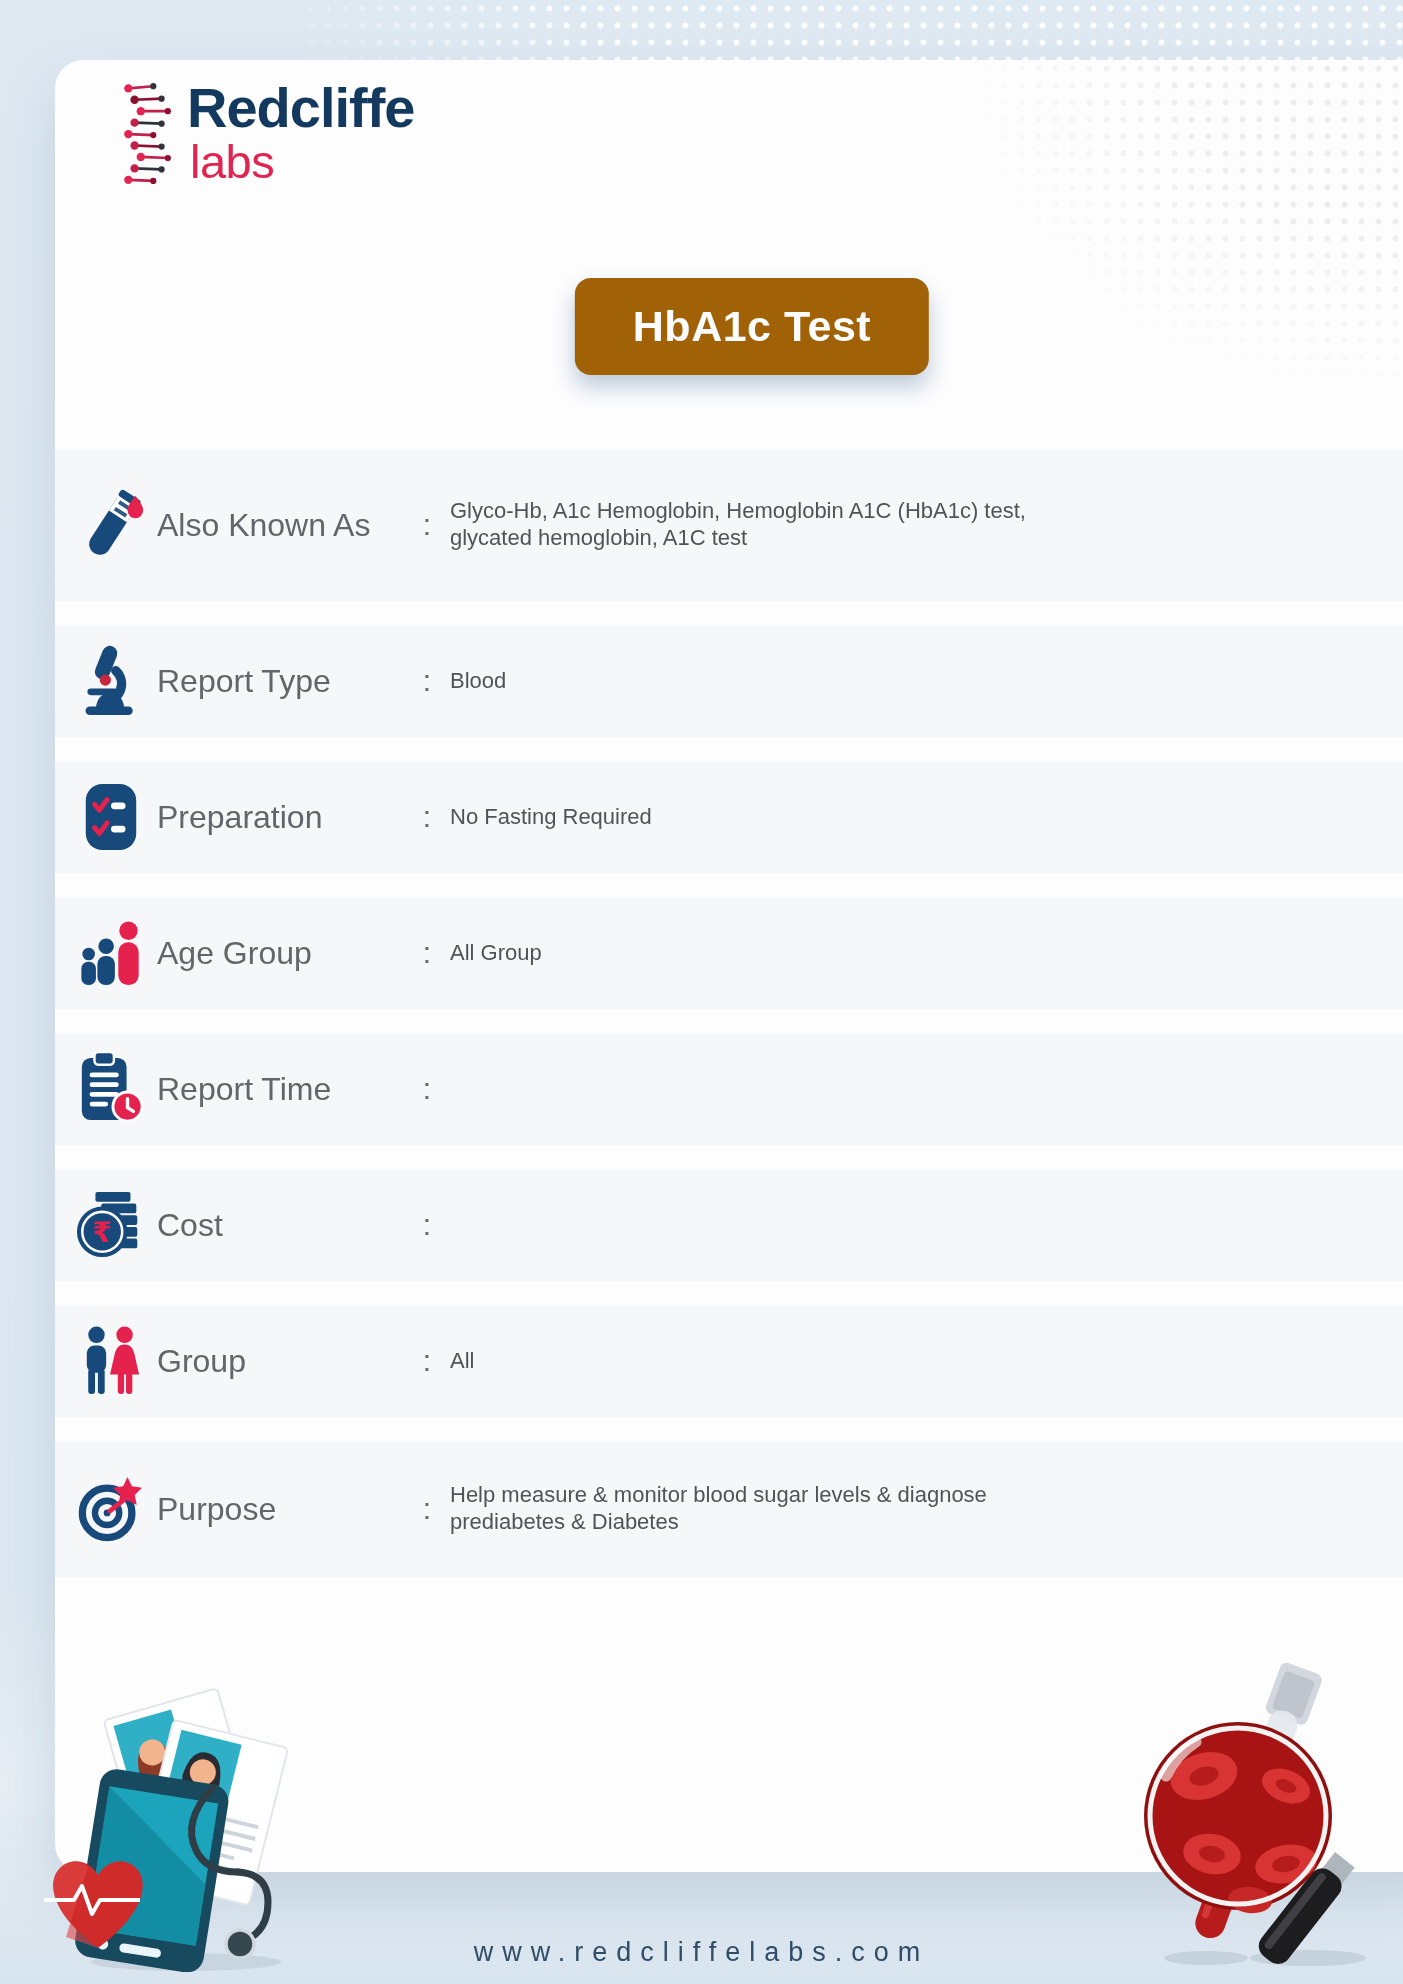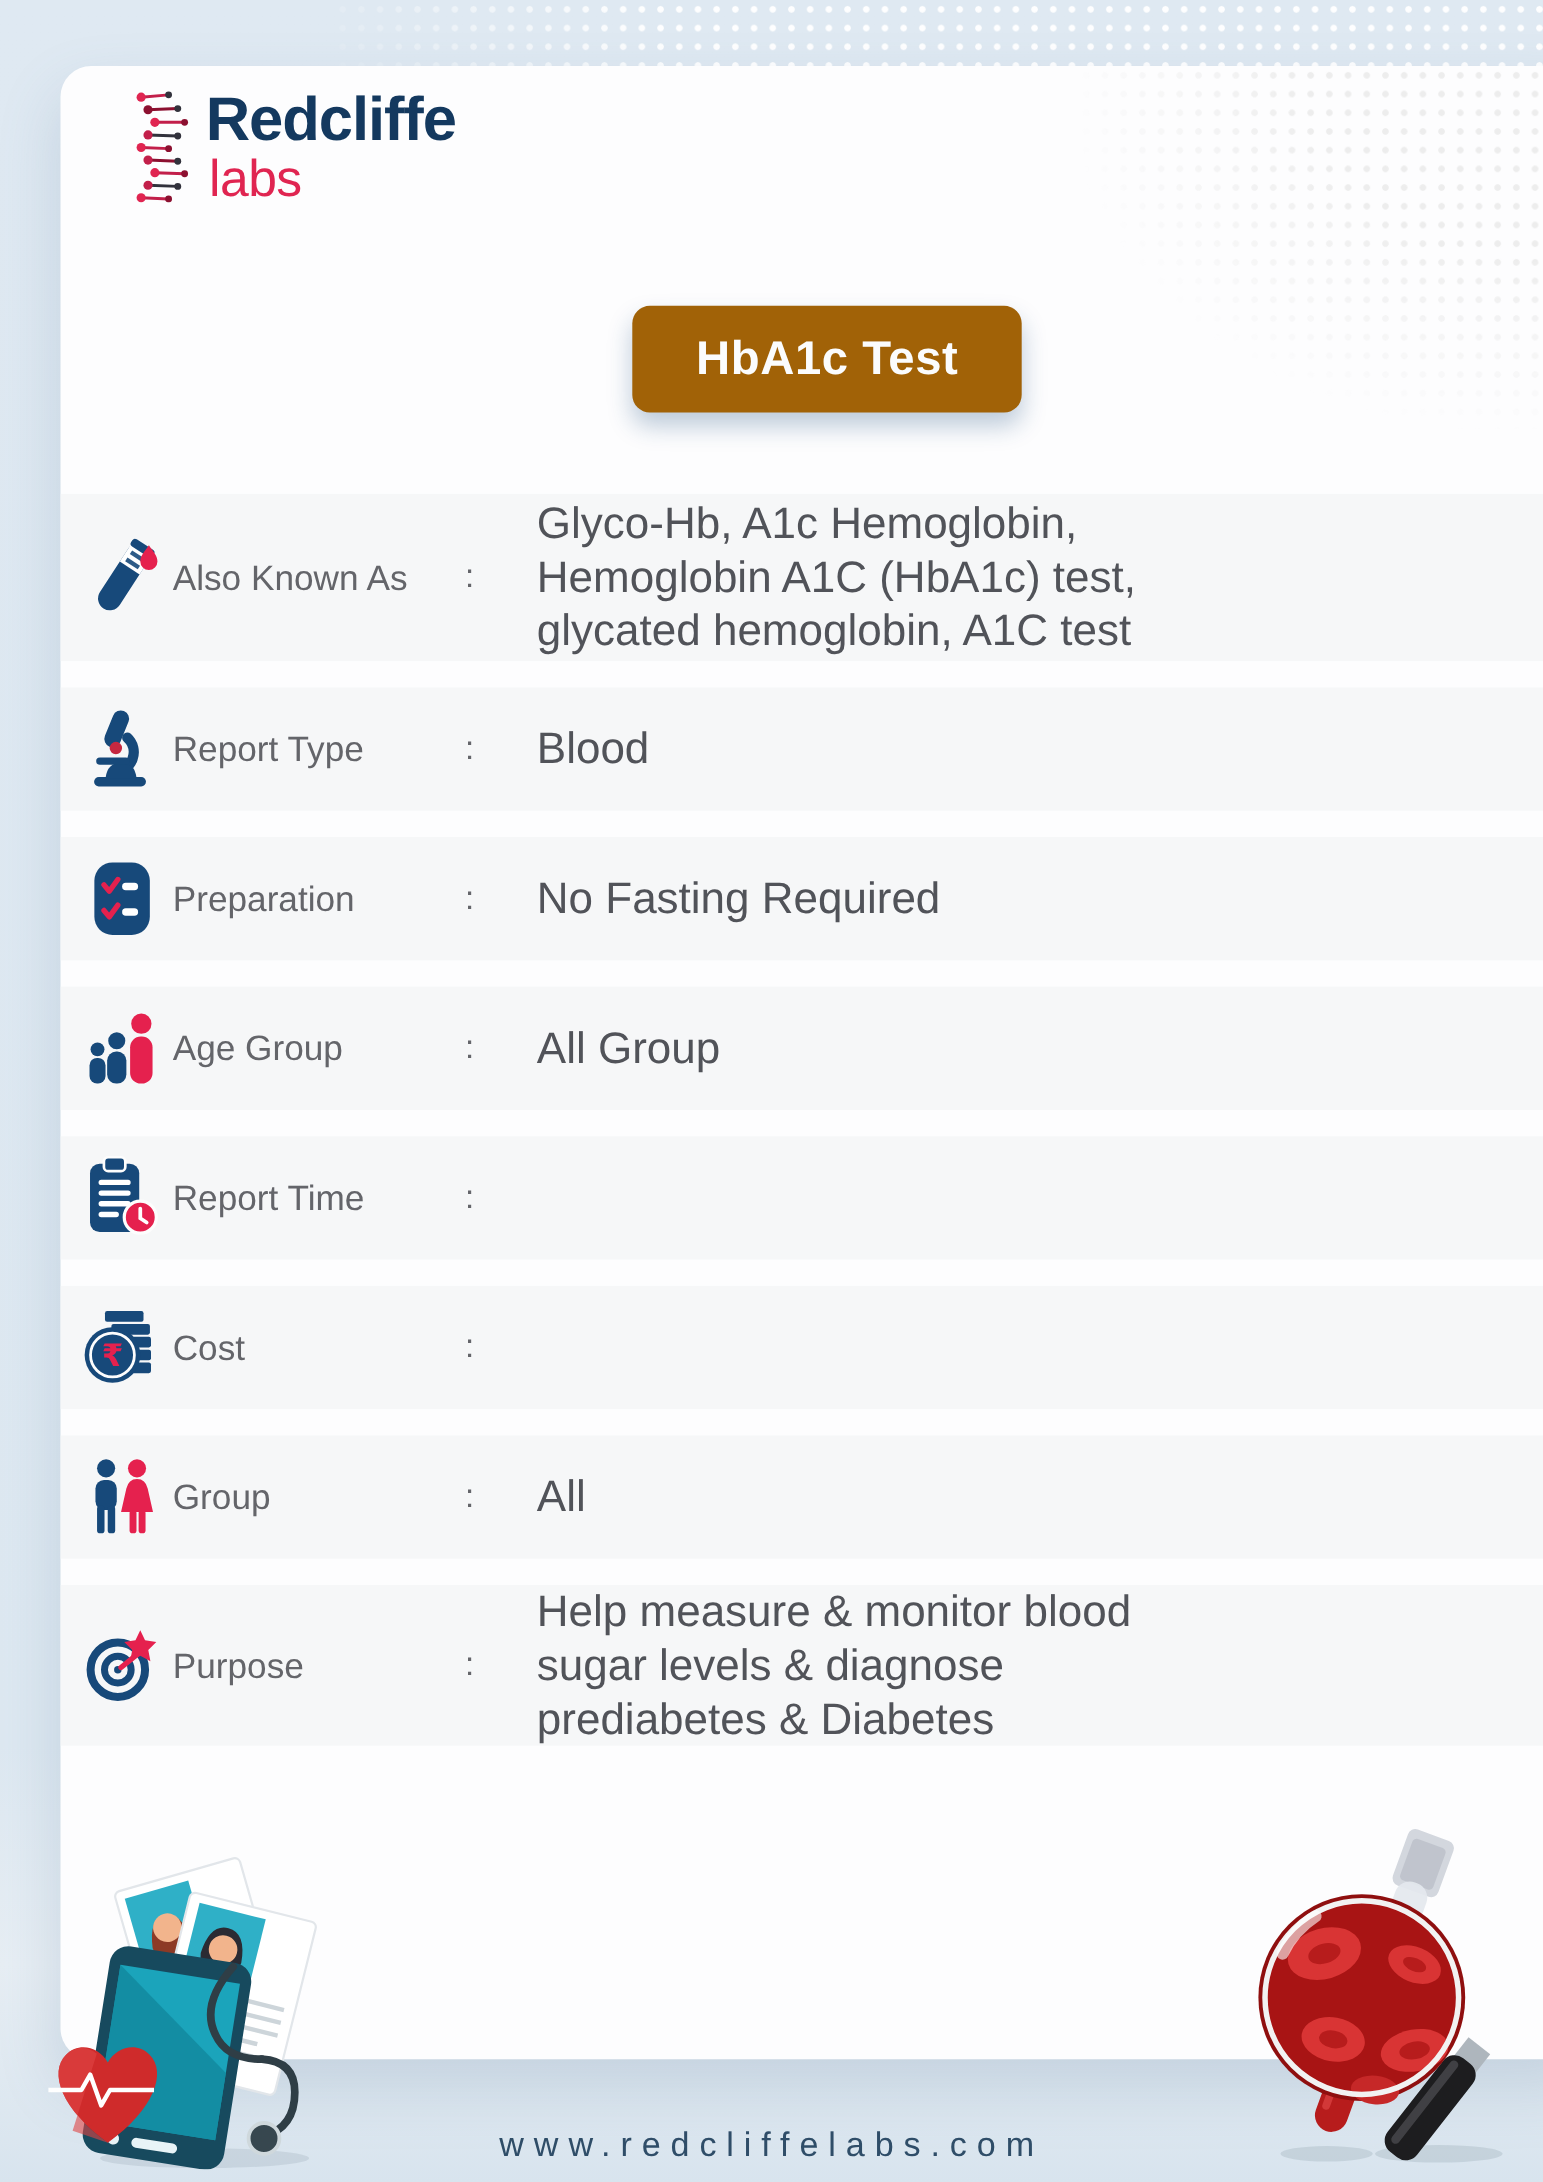--- a/index.html
+++ b/index.html
@@ -45,29 +45,29 @@
   .row{
     display:grid;grid-template-columns:92px 247px 46px 1fr;align-items:center;
     background:#f6f7f8;padding:0 56px 0 10px;
   }
   .row-tall{min-height:152px;}
   .row-std{min-height:112px;}
   .row-end{min-height:136px;}
   .icon-cell{display:flex;align-items:center;justify-content:center;}
   .label{font-size:32px;font-weight:500;color:#64656a;}
   .colon{font-size:30px;font-weight:500;color:#64656a;text-align:center;}
-  .value{font-size:40px;color:#515359;line-height:1.22;max-width:600px;margin-left:38px;}
+  .value{font-size:22px;color:#515359;line-height:1.22;max-width:600px;}
   .value.bold{font-weight:700;color:#4c4e53;}
   
   .deco-left{position:absolute;left:36px;top:1666px;width:278px;height:306px;}
   .deco-right{position:absolute;left:1088px;top:1658px;width:315px;height:314px;}
   
   .footer-url{
     position:absolute;left:0;right:0;bottom:16px;text-align:center;
-    font-size:31px;letter-spacing:9px;color:#2f4d68;margin-top:46px;
+    font-size:27px;letter-spacing:9px;color:#2f4d68;margin-top:46px;
   }
 </style>
 </head>
 <body>
 
 <div class="page">
   <div class="dots-top"></div>
 
   <div class="card">
     <div class="dots-card"></div>

